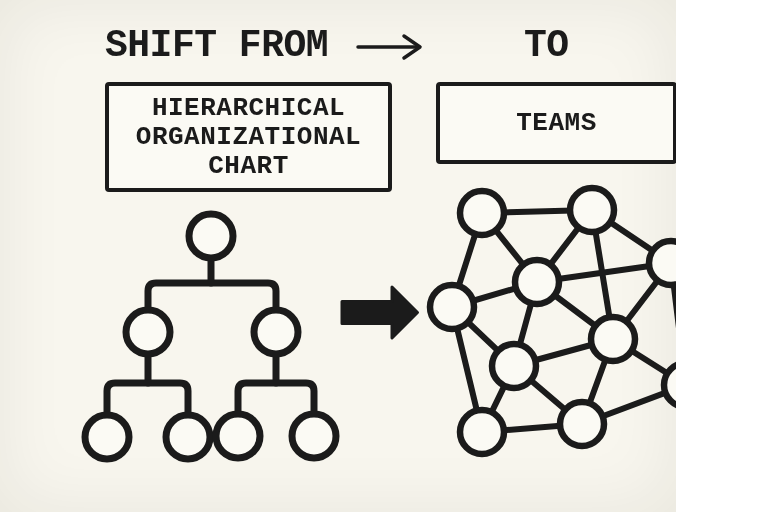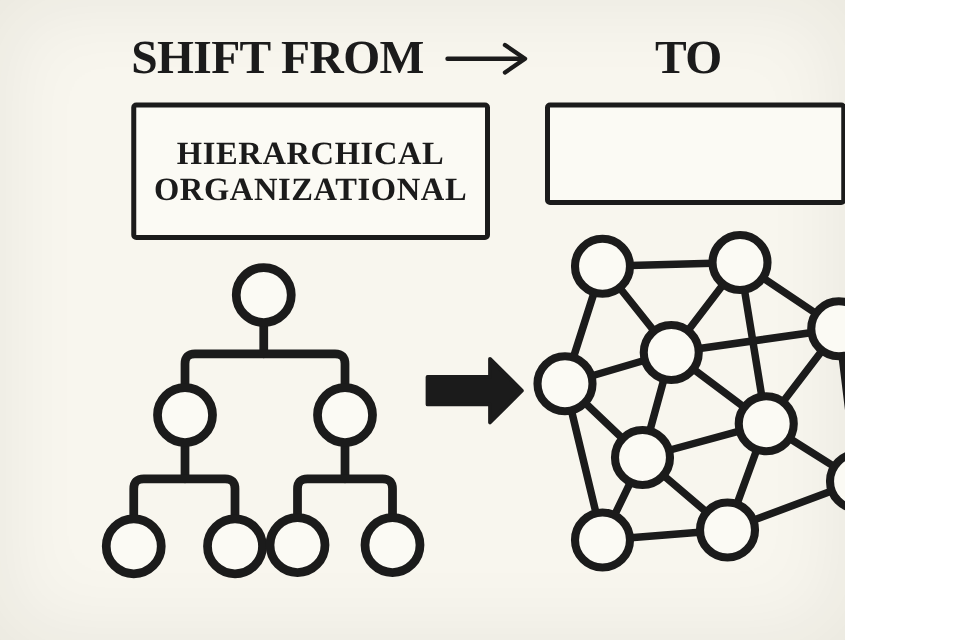--- a/index.html
+++ b/index.html
@@ -1,21 +1,21 @@
 <!DOCTYPE html>
 <html style="--bg: #f8f6ee; --ink: #1b1b1b; --node-fill: #fbfaf4;"><head>
 <meta charset="utf-8">
 <style>
   html,body{margin:0;padding:0;}
   .canvas{
     position:relative;
     width:676px;height:512px;
     background:var(--bg,#f8f6ee);
     overflow:hidden;
-    font-family:Liberation Serif, serif;
+    font-family:Liberation Mono, monospace;
     color:var(--ink,#1b1b1b);
     box-shadow: inset 0 0 70px rgba(25,22,15,.07);
   }
   .title{
     position:absolute;
     font-weight:700;
     font-size:38px;
     line-height:1;
     letter-spacing:-0.5px;
     white-space:nowrap;
@@ -52,22 +52,24 @@
   <div class="title" id="from-label">SHIFT FROM</div>
   <svg class="layer" id="header-arrow-svg" width="768" height="512" viewBox="0 0 768 512">
       <line x1="358" y1="47" x2="418" y2="47" stroke="#1b1b1b" stroke-width="3.5" stroke-linecap="round"></line>
       <polyline points="404,36 420,47 404,58" fill="none" stroke="#1b1b1b" stroke-width="3.5" stroke-linecap="round" stroke-linejoin="round"></polyline>
     </svg>
   <div class="title" id="to-label">TO</div>
 
   <div class="label-box" id="left-box">
     <span>HIERARCHICAL</span>
     <span>ORGANIZATIONAL</span>
+    <span>CHART</span>
   </div>
   <div class="label-box" id="right-box">
+    <span>TEAMS</span>
   </div>
 
   <svg class="layer" id="tree-svg" width="768" height="512" viewBox="0 0 768 512">
       <line x1="211" y1="257" x2="211" y2="283" stroke="#1b1b1b" stroke-width="7" stroke-linecap="round"></line>
       <line x1="148" y1="353" x2="148" y2="383" stroke="#1b1b1b" stroke-width="7" stroke-linecap="round"></line>
       <line x1="276" y1="353" x2="276" y2="383" stroke="#1b1b1b" stroke-width="7" stroke-linecap="round"></line>
       <path d="M 148 311 L 148 291 Q 148 283 156 283 L 268 283 Q 276 283 276 291 L 276 311" fill="none" stroke="#1b1b1b" stroke-width="7" stroke-linecap="round"></path>
       <path d="M 107 416 L 107 391 Q 107 383 115 383 L 180 383 Q 188 383 188 391 L 188 416" fill="none" stroke="#1b1b1b" stroke-width="7" stroke-linecap="round"></path>
       <path d="M 238 415 L 238 391 Q 238 383 246 383 L 306 383 Q 314 383 314 391 L 314 415" fill="none" stroke="#1b1b1b" stroke-width="7" stroke-linecap="round"></path>
       <circle cx="211" cy="236" r="22" fill="#fbfaf4" stroke="#1b1b1b" stroke-width="7"></circle>

